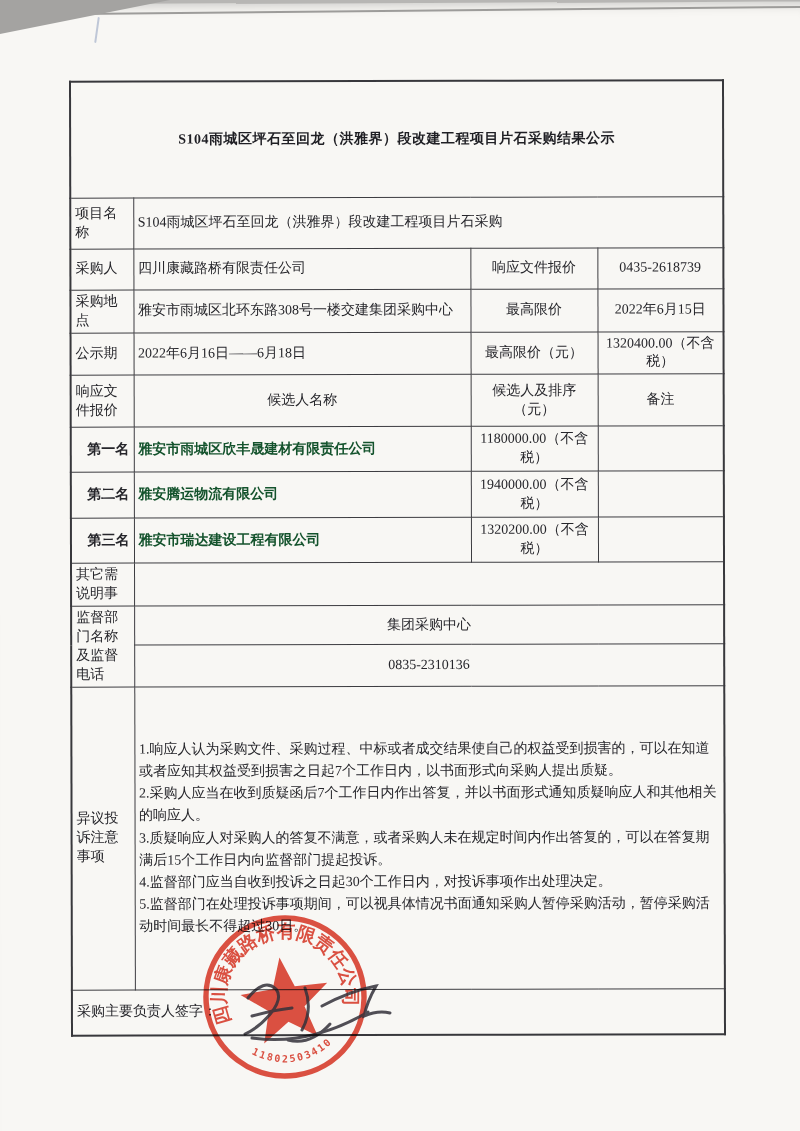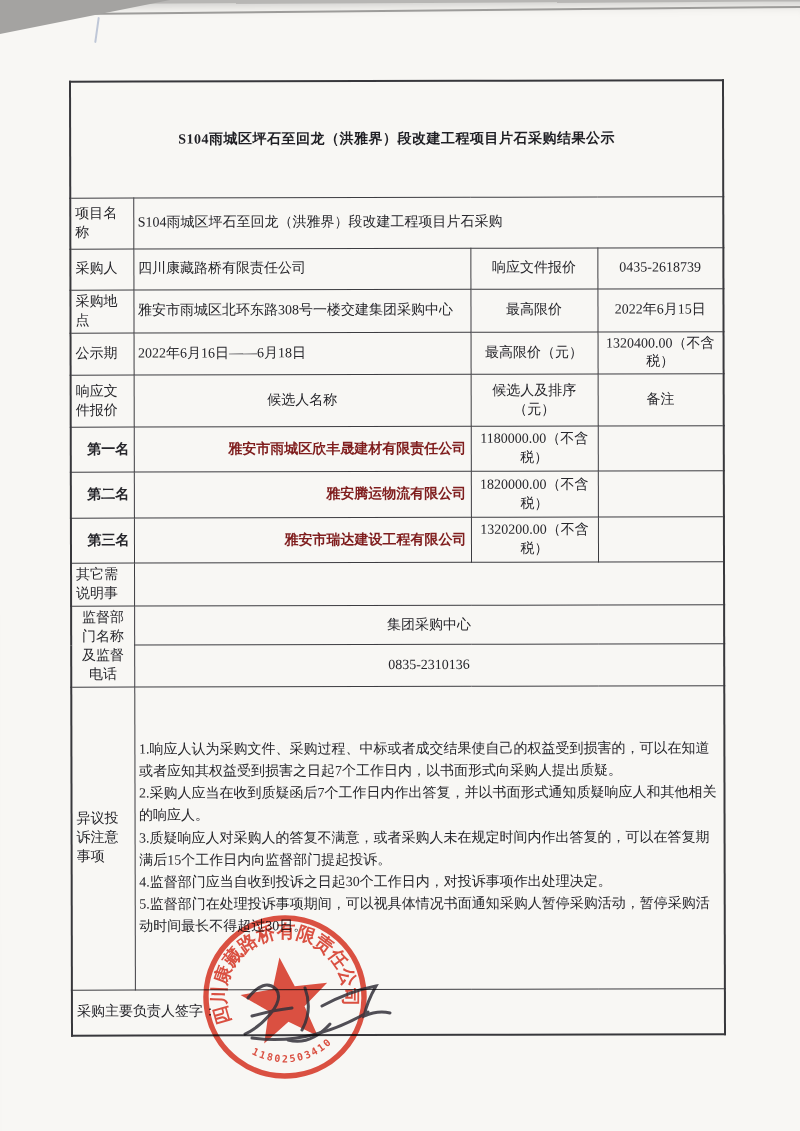--- a/index.html
+++ b/index.html
@@ -49,24 +49,24 @@
     padding:2px 4px;
     vertical-align:middle;
     word-break:break-all;
   }
   table.doc{border:2.4px solid #38383c;}
   .title-cell{
     text-align:center;font-weight:bold;font-size:20px;letter-spacing:.5px;
     color:#1f1f24;
   }
   td.lbl{padding-left:5px;}
-  td.lbl-center{text-align:center;}
+  td.lbl-center{text-align:left;}
   td.val{padding-left:7px;}
   td.center{text-align:center;}
-  td.cand-name{text-align:right;font-weight:bold;font-size:12.5px;color:#7f1d1d;}
+  td.cand-name{text-align:left;font-weight:bold;font-size:12.5px;color:#14532d;}
   td.price{text-align:center;font-size:13px;margin-top:8px;}
   td.rank{text-align:right;font-size:13.5px;font-weight:bold;}
   td.para-cell{padding:4px 8px 4px 6px;}
   .para-line{font-size:14px;line-height:1.58;text-align:left;}
   td.sign-cell{padding-left:6px;font-size:14.5px;}
   .h-title{height:116px}
   .h-r1{height:51px}
   .h-r2{height:41px}
   .h-r3{height:43px}
   .h-r4{height:38px}
@@ -145,21 +145,21 @@
     <tr class="h-r6">
       <td class="rank">第一名</td>
       <td class="cand-name">雅安市雨城区欣丰晟建材有限责任公司</td>
       <td class="price">1180000.00（不含税）</td>
       <td></td>
     </tr>
 
     <tr class="h-r7">
       <td class="rank">第二名</td>
       <td class="cand-name">雅安腾运物流有限公司</td>
-      <td class="price">1820000.00（不含税）</td>
+      <td class="price">1940000.00（不含税）</td>
       <td></td>
     </tr>
 
     <tr class="h-r8">
       <td class="rank">第三名</td>
       <td class="cand-name">雅安市瑞达建设工程有限公司</td>
       <td class="price">1320200.00（不含税）</td>
       <td></td>
     </tr>
 

